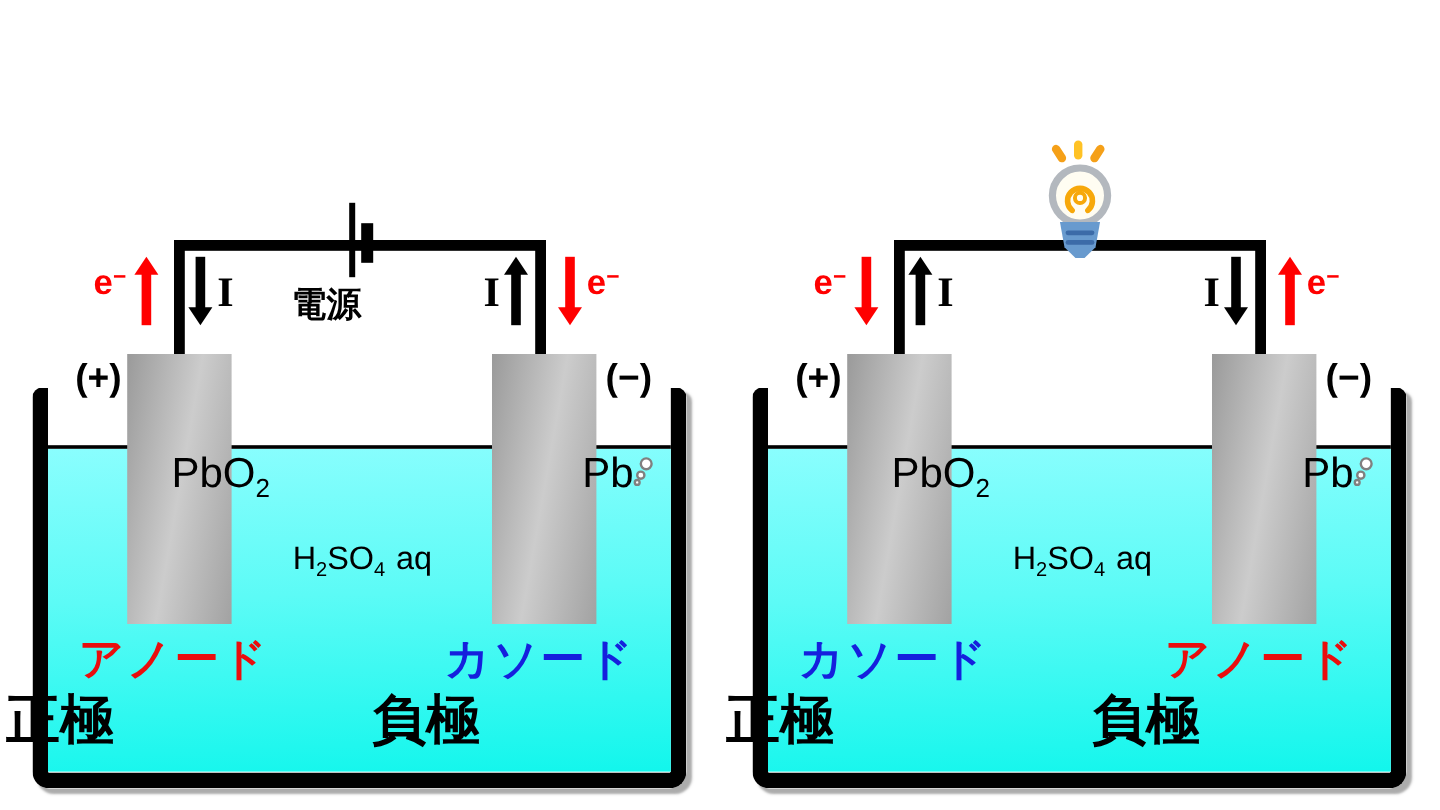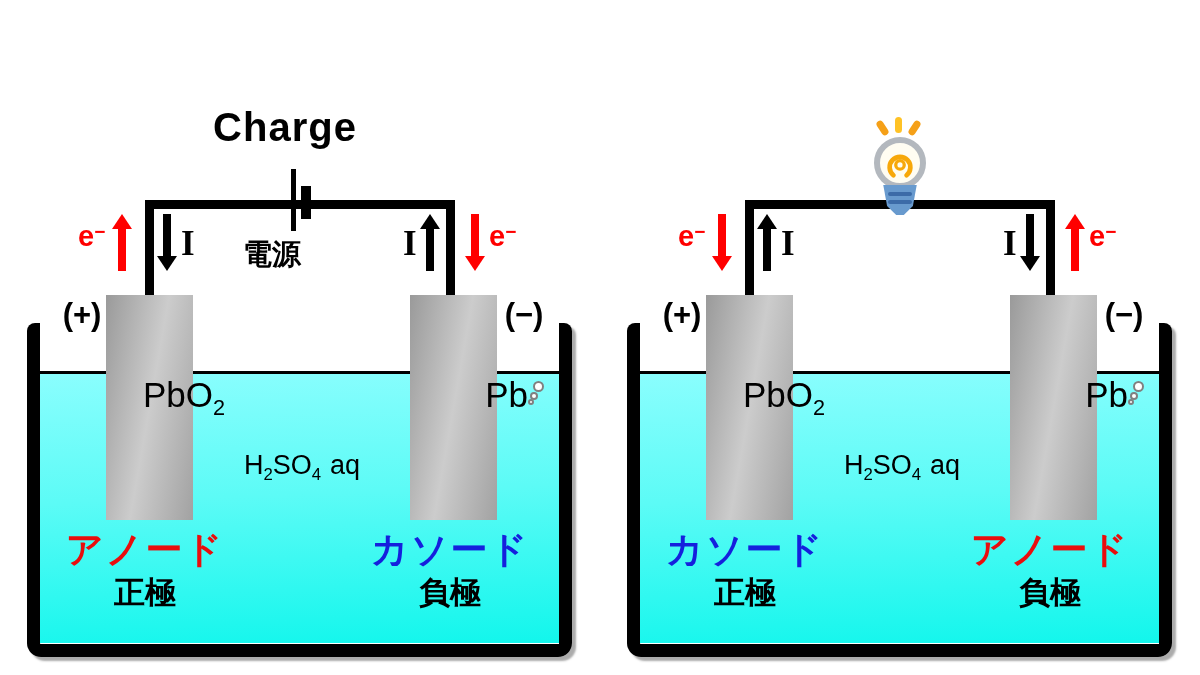--- a/index.html
+++ b/index.html
@@ -20,21 +20,21 @@
         background:linear-gradient(178deg,#8afefe 0%,#5cfbf6 45%,#12f6ec 100%)}
   .electrode{position:absolute;top:295px;width:87px;height:225px;
         background:linear-gradient(100deg,#9a9a9a 0%,#cccccc 50%,#a2a2a2 100%)}
   .material{position:absolute;top:377px;width:150px;text-align:right;font-size:35px;line-height:1}
   sub{font-size:.62em}
   .polar{position:absolute;top:299px;width:60px;text-align:center;font-weight:bold;font-size:31px;line-height:1}
   .acid{position:absolute;left:202px;top:452px;width:200px;text-align:center;font-size:27px;line-height:1}
   .acid .aq{margin-left:9px}
   .bub{position:absolute;background:#fff;border:2px solid #808080;border-radius:50%;box-sizing:border-box}
   .role{position:absolute;top:531px;width:280px;text-align:center;font-weight:bold;font-size:37px;line-height:1;letter-spacing:2px}
-  .pol-name{position:absolute;top:577px;width:280px;text-align:center;font-weight:bold;font-size:31px;line-height:1}
+  .pol-name{position:absolute;top:577px;width:280px;text-align:left;font-weight:bold;font-size:45px;line-height:1}
   .red{color:#e90d0d}
   .blue{color:#1520dd}
   
   .arrow{position:absolute;top:214px;width:20px;height:57px}
   .arrow .shaft{position:absolute;left:6px;width:8px;background:currentColor}
   .arrow .head{position:absolute;left:0;width:0;height:0}
   .arrow.up .shaft{top:12px;height:45px}
   .arrow.up .head{top:0;border-left:10px solid transparent;border-right:10px solid transparent;border-bottom:15px solid currentColor}
   .arrow.down .shaft{top:0;height:45px}
   .arrow.down .head{bottom:0;border-left:10px solid transparent;border-right:10px solid transparent;border-top:15px solid currentColor}
@@ -51,21 +51,20 @@
         clip-path:polygon(6% 0,94% 0,84% 70%,60% 100%,40% 100%,16% 70%)}
   .bulb-base .ln{position:absolute;left:7px;width:24px;height:4px;background:#3c6ba8;border-radius:2px}
   .ray{position:absolute;width:7px;height:16px;border-radius:4px;background:#ffc225}
 </style>
 </head>
 <body>
 
 <div class="stage">
 
   <div class="panel" style="left:0">
-    <div class="title" style="left:85px;top:107px">Charge</div>
 
     <div class="wire-h"></div>
     <div class="wire-v" style="left:145px"></div>
     <div class="wire-v" style="left:446px"></div>
 
     <div class="bat-long"></div>
     <div class="bat-short"></div>
     <div class="psrc">電源</div>
 
     <div class="tank"></div>

